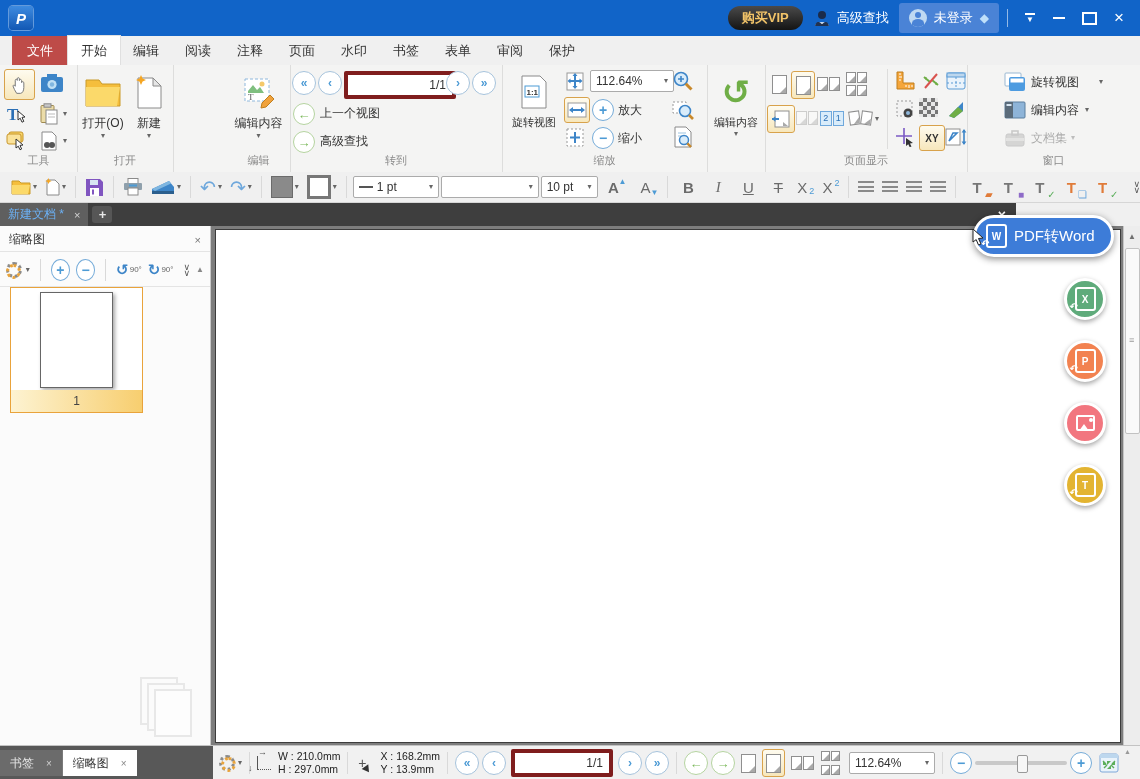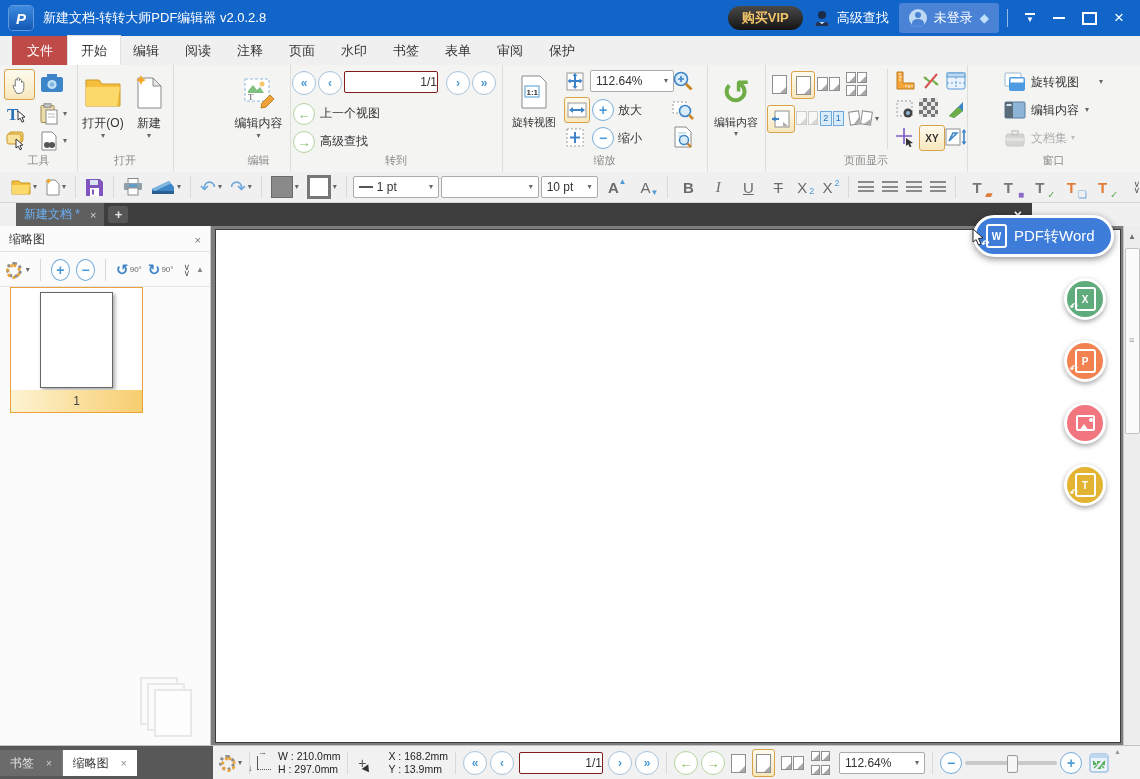--- a/index.html
+++ b/index.html
@@ -39,41 +39,41 @@
   .hl{border:1px solid #D8A24B!important;background:linear-gradient(#FEFBEF,#F7E7BC);border-radius:3px}
   .icbtn{position:absolute;display:flex;align-items:center;justify-content:center}
   .darr{color:#666;font-size:8px;line-height:8px}
   .bigbtn{position:absolute;top:4px;display:flex;flex-direction:column;align-items:center}
   .bicon{height:46px;display:flex;align-items:center;justify-content:center}
   .btxt{font-size:12px;color:#333;white-space:nowrap}
   .gout{opacity:.38;filter:grayscale(1)}
   .navc{width:22px;height:22px;border-radius:50%;border:1px solid #A6C3DC;background:#fff;color:#4D9BD5;
     display:flex;align-items:center;justify-content:center;font-size:12px;font-weight:bold}
   .navg{color:#7CB95C;border-color:#B5D4A0;font-weight:normal;font-size:13px}
-  .pginput{background:#fff;border:1px solid #7f1d1d;border-radius:2px;font-size:12px;color:#333;
-    display:flex;align-items:center;justify-content:flex-end;padding:0 0}
+  .pginput{background:#fff;border:4px solid #7f1d1d;border-radius:2px;font-size:12px;color:#333;
+    display:flex;align-items:center;justify-content:flex-end;padding:0 6px}
   .combo{background:#fff;border:1px solid #ABABAB;border-radius:2px;font-size:12px;color:#333;display:flex;align-items:center;padding:0 5px;gap:4px}
   .combo .val{flex:1;white-space:nowrap}
   .combo .darr{margin-left:auto}
   .pg{width:13px;height:17px;background:#fff;border:1px solid #8F8F8F;position:relative;display:inline-block}
   .pg:after{content:"";position:absolute;right:0;bottom:0;border-style:solid;border-width:0 0 6px 6px;border-color:transparent transparent #A9A9A9 transparent}
   .pgsm{width:9px;height:12px}
   .checker{width:19px;height:19px;background-image:linear-gradient(45deg,#777 25%,transparent 25%,transparent 75%,#777 75%),linear-gradient(45deg,#777 25%,#E8E8E8 25%,#E8E8E8 75%,#777 75%);background-size:8px 8px;background-position:0 0,4px 4px}
   .alg{width:16px;height:12px;background:repeating-linear-gradient(to bottom,#8A8A8A 0 2px,transparent 2px 4.6px)}
   .cbtn{width:20px;height:20px;border-radius:50%;border:1px solid #76ACD9;background:#fff;color:#4D9BD5;display:flex;align-items:center;justify-content:center;font-size:14px;font-weight:bold}
   
   .quickbar{position:absolute;left:0;top:172px;width:1140px;height:31px;background:#F0F0F0;border-bottom:1px solid #D6D6D6;display:flex;align-items:center;padding-left:8px;box-sizing:border-box;gap:2px}
   .qbtn{height:26px;display:flex;align-items:center;justify-content:center;padding:0 3px;gap:2px}
   .vsep{width:1px;height:22px;background:#D9D9D9;margin:0 4px}
   .fmt{font-size:15px;color:#6B6B6B;width:22px;text-align:center}
   .ticn{position:relative;width:24px;height:22px;font-size:15px;color:#777;font-weight:bold;text-align:center}
   .ticn .mini{position:absolute;right:-1px;bottom:-2px;font-size:10px;font-weight:bold}
   .dchev{display:flex;flex-direction:column;line-height:6px;font-size:9px;color:#555}
   
-  .tabbar{position:absolute;left:16px;top:203px;width:1016px;height:23px;background:#3E3E3E;display:flex;align-items:stretch}
+  .tabbar{position:absolute;left:0;top:203px;width:1016px;height:23px;background:#3E3E3E;display:flex;align-items:stretch}
   .dtab{background:#5F5F5F;color:#6CB1F5;font-size:12px;display:flex;align-items:center;padding:0 8px;gap:10px}
   .dtab .x{color:#D5D5D5;font-size:11px}
   .plusbtn{width:20px;height:17px;margin:3px 0 0 4px;background:#565656;border-radius:3px;color:#E8E8E8;
     display:flex;align-items:center;justify-content:center;font-size:13px;font-weight:bold}
   .tabbar-close{margin-left:auto;color:#fff;font-size:14px;font-weight:bold;display:flex;align-items:center;padding:0 10px}
   
   .main{position:absolute;left:0;top:226px;width:1140px;height:519px}
   .panel{position:absolute;left:0;top:0;width:210px;height:519px;background:#FBFBFB;border-right:1px solid #C9C9C9}
   .phead{position:absolute;left:0;top:2px;width:100%;height:24px;display:flex;align-items:center;font-size:12px;color:#333;padding:0 9px;box-sizing:border-box;border-bottom:1px solid #E4E4E4}
   .phead .x{margin-left:auto;color:#777;font-size:11px}
@@ -121,21 +121,20 @@
   .gear{position:relative;width:16px;height:16px}
   .gear .g1{position:absolute;left:0;top:0;width:10px;height:10px;border-radius:50%;border:3px dotted #8B8B8B}
   .gear .g2{position:absolute;right:-1px;bottom:-1px;width:9px;height:9px;border-radius:50%;border:3px dotted #E8A33B}
   svg{display:block}
 </style>
 </head>
 <body>
 
 <div class="titlebar">
   <div class="logo">P</div>
-  <div class="apptitle">新建文档-转转大师PDF编辑器 v2.0.2.8</div>
   <div class="vipbtn">购买VIP</div>
   <div class="tb-item">
     <svg width="18" height="18" viewBox="0 0 18 18">
       <circle cx="9" cy="6" r="4" fill="#1B2B4A"></circle>
         <path d="M2 17c1-5 13-5 14 0z" fill="#fff"></path>
         <path d="M2 17c1-5 4-4 4-4l3 2 3-2s3-1 4 4z" fill="#22324F"></path>
     </svg>
     <span>高级查找</span>
   </div>
   <div class="loginpill">
@@ -719,21 +718,21 @@
       </div>
     <span class="darr">▾</span>
     <div class="vsep"></div>
     <span class="whicon"></span>
     <div class="sbtxt" style="margin-left:4px">
       <div>W : 210.0mm</div>
       <div>H : 297.0mm</div>
     </div>
     <div class="vsep"></div>
     <span class="xyicon">+</span>
-    <div class="sbtxt" style="margin-left:16px">
+    <div class="sbtxt" style="margin-left:8px">
       <div>X : 168.2mm</div>
       <div>Y : 13.9mm</div>
     </div>
     <div class="vsep"></div>
     <div class="navc">«</div>
     <div class="navc">‹</div>
     <div class="pginput" style="width:82px;height:20px;margin:0 2px">1/1</div>
     <div class="navc">›</div>
     <div class="navc">»</div>
     <div class="vsep"></div>

